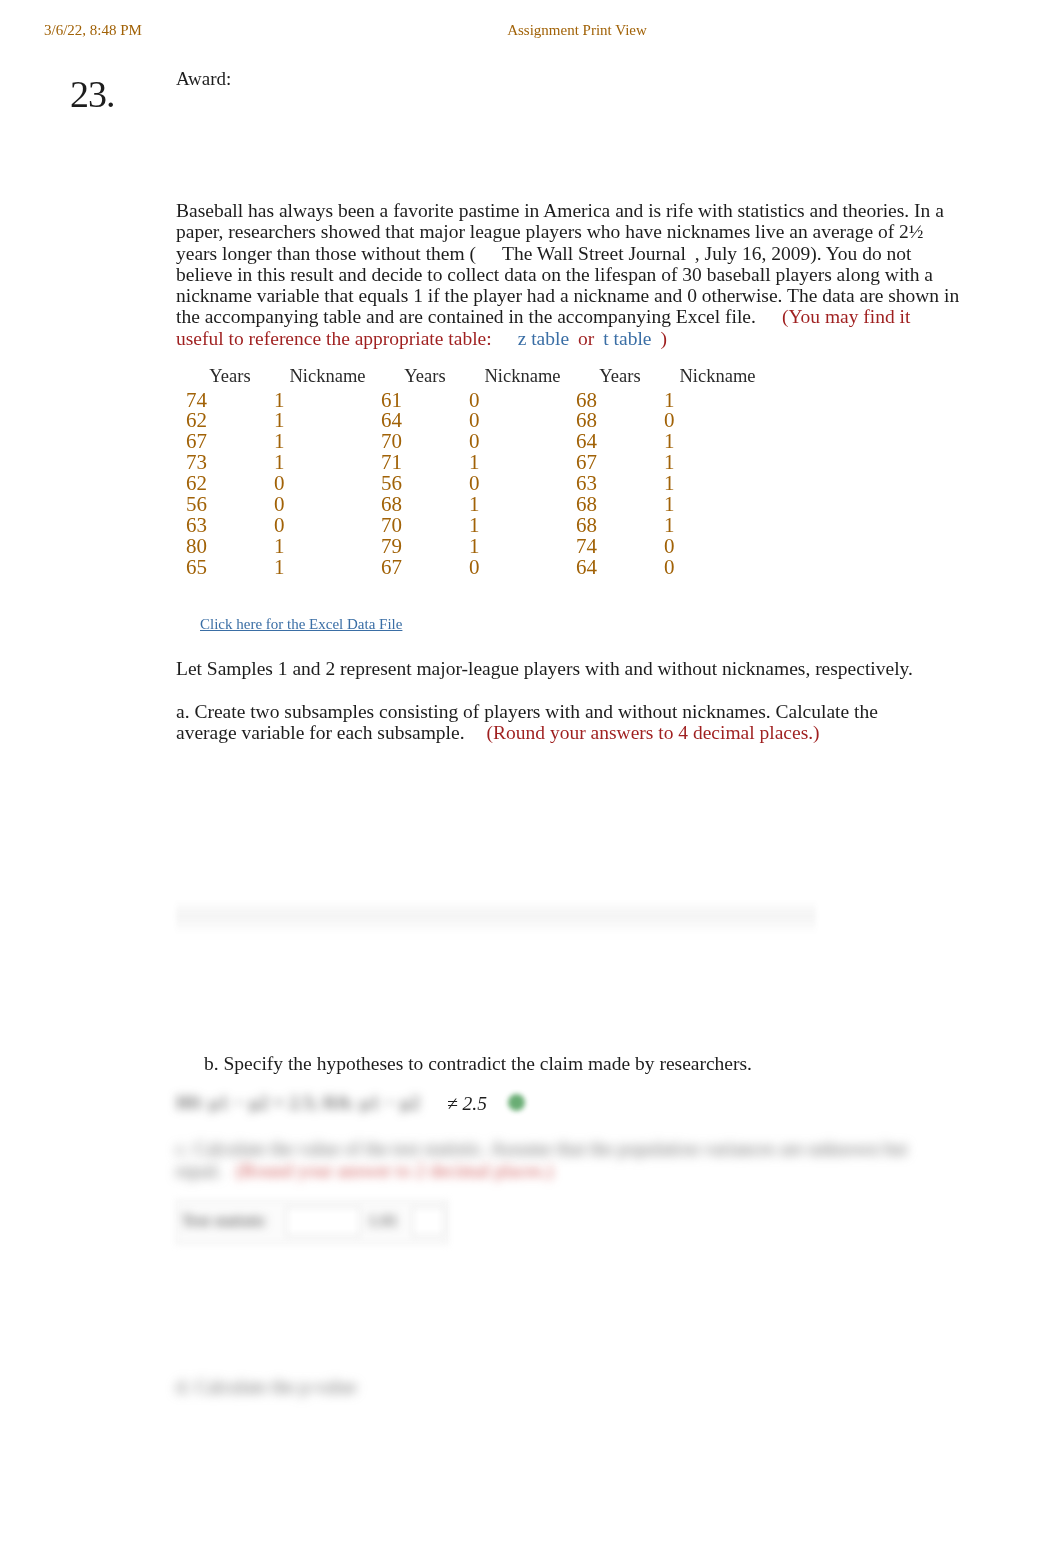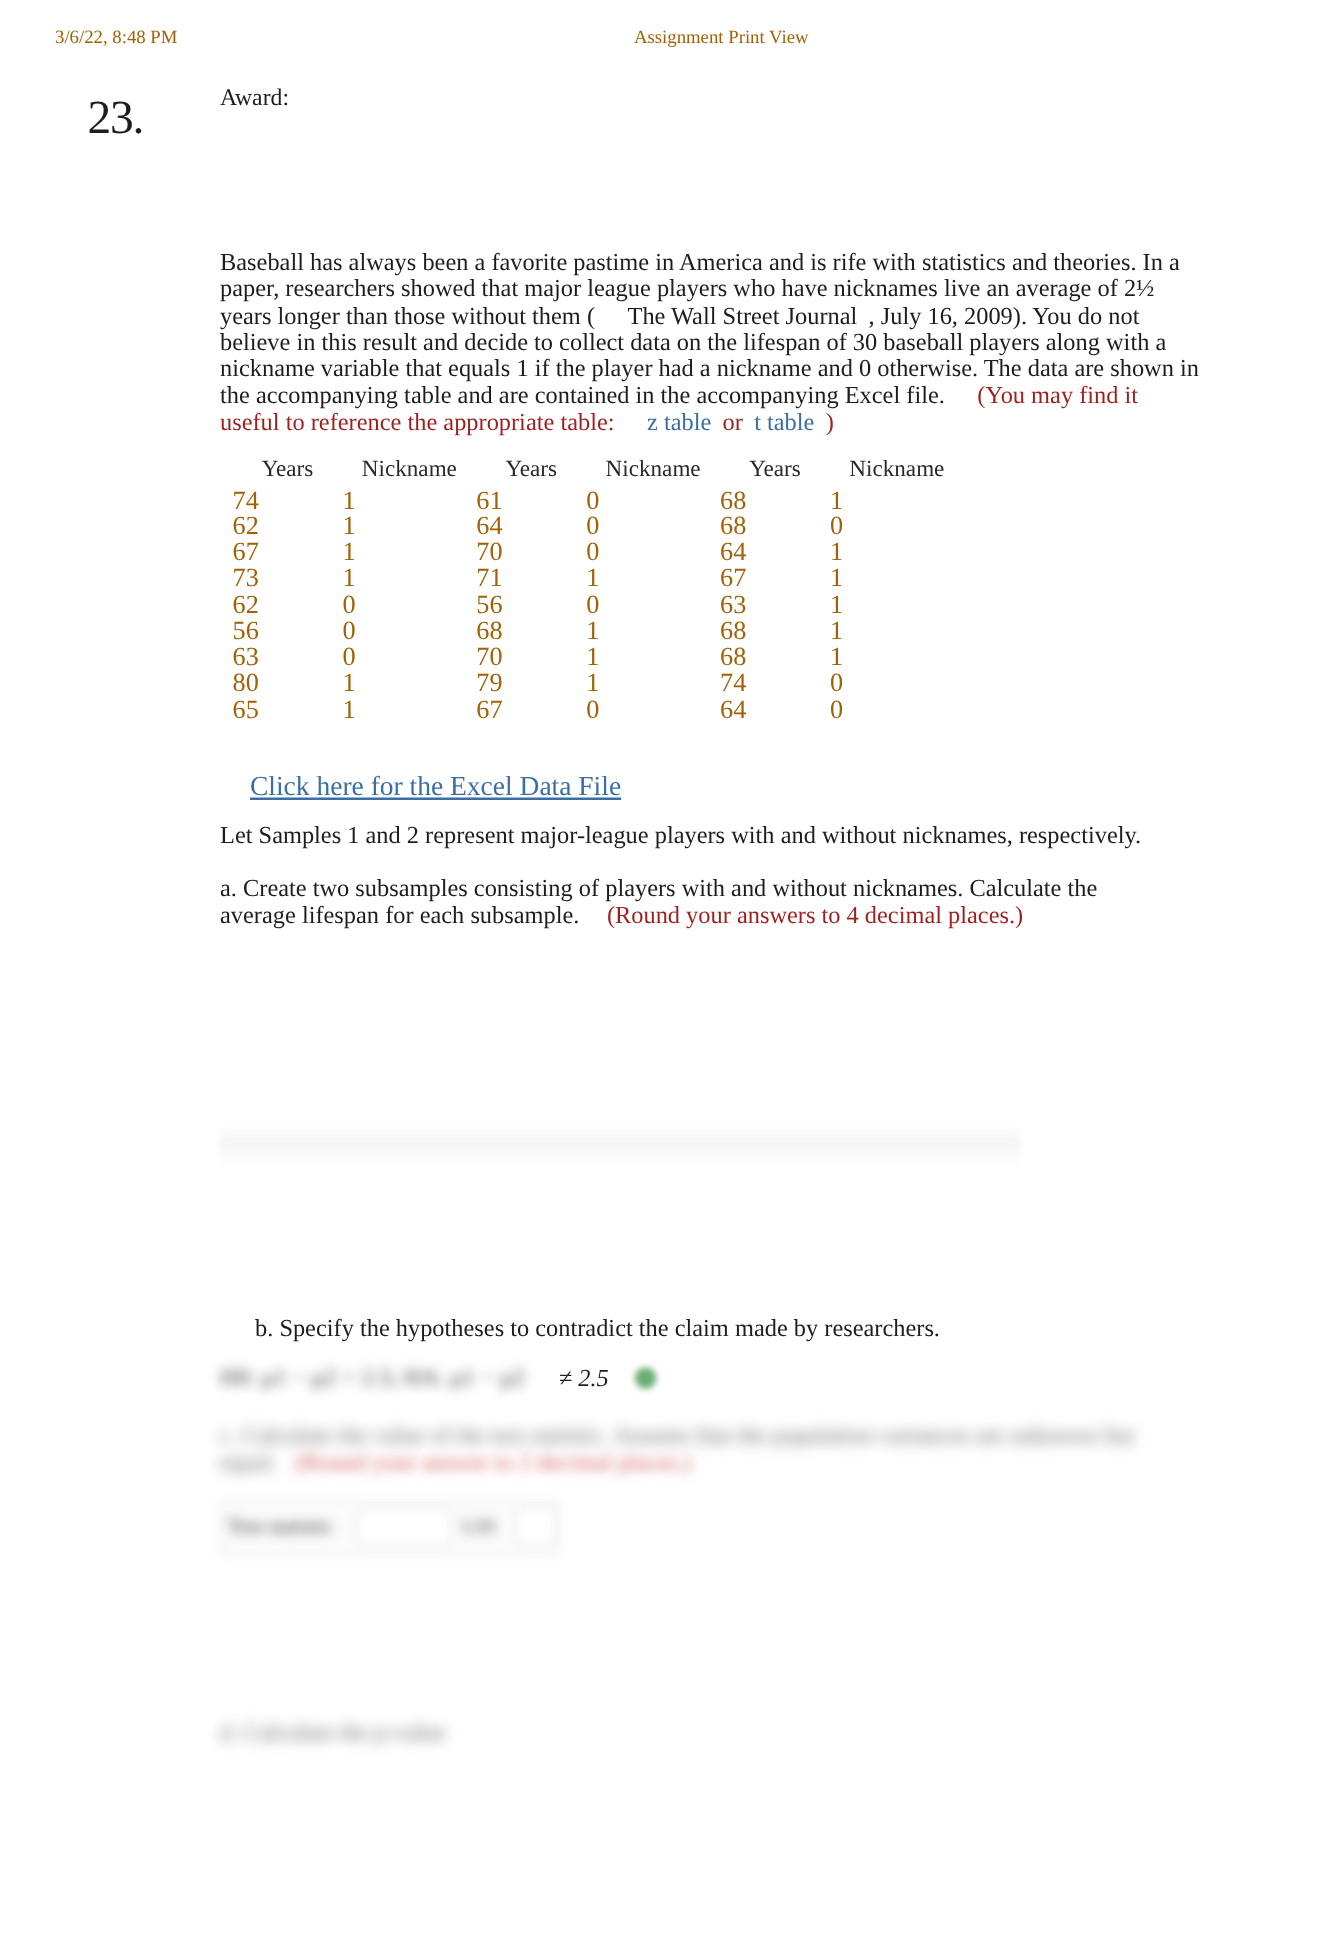--- a/index.html
+++ b/index.html
@@ -103,21 +103,21 @@
     color: #a16207;
   }
   .data-table .c-years { width: 88px; margin-top: 12px; }
   .data-table .c-nick  { width: 107px; }
 
   
   .excel-link {
     position: absolute;
     left: 200px;
     top: 616px;
-    font-size: 22px;
+    font-size: 15px;
     color: #3a6ea5;
     white-space: nowrap;
     cursor: pointer;
   }
 
   
   .let-line {
     position: absolute;
     left: 176px;
     top: 658px;
@@ -320,21 +320,21 @@
     </tr>
   </tbody>
 </table>
 
 <a class="excel-link" href="#">Click here for the Excel Data File</a>
 
 <div class="let-line">Let Samples 1 and 2 represent major-league players with and without nicknames, respectively.</div>
 
 <div class="part-a">
   <span>a.  Create two subsamples consisting of players with and without nicknames. Calculate the average</span>
-  <span>lifespan for each subsample.</span><span class="gap"></span><span class="red">(Round your answers to 4 decimal places.)</span>
+  <span>variable for each subsample.</span><span class="gap"></span><span class="red">(Round your answers to 4 decimal places.)</span>
 </div>
 
 <div class="blur-band" style="left:176px; top:900px; width:640px; height:34px;"></div>
 
 <div class="part-b">b.  Specify the hypotheses to contradict the claim made by researchers.</div>
 
 <div class="blur-text" style="left:176px; top:1092px; width:262px; font-size:19px;">H0: μ1 − μ2 = 2.5; HA: μ1 − μ2</div>
 
 <div class="answer-b">≠ 2.5</div>
 <div class="green-dot"></div>

